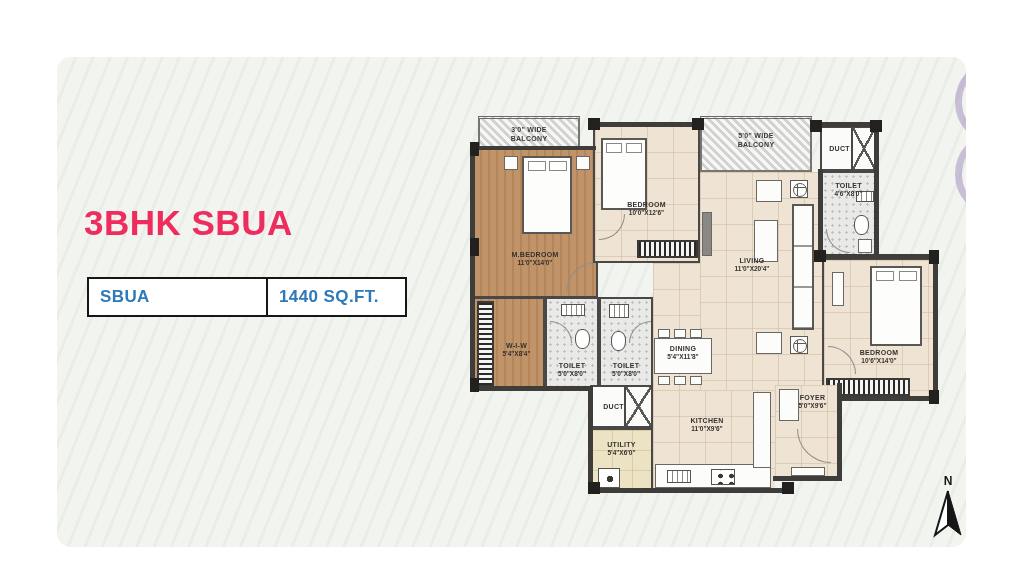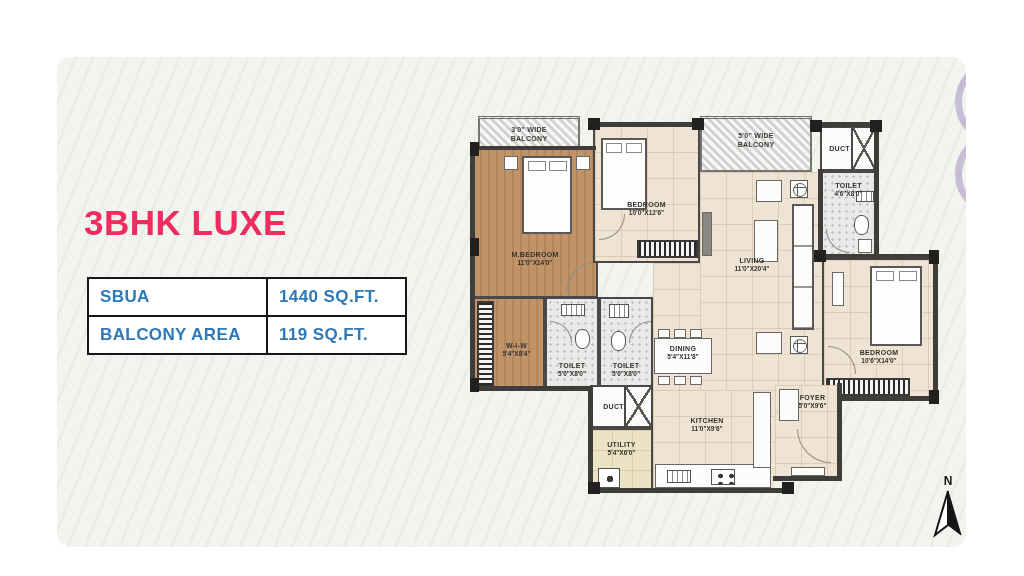--- a/index.html
+++ b/index.html
@@ -86,31 +86,27 @@
   .compass .n{font-size:12px;font-weight:700;color:#161616;line-height:1;}
 </style>
 </head>
 <body>
 
 <div class="panel">
 
   <div class="ring ring1"></div>
   <div class="ring ring2"></div>
 
-  <div class="title">3BHK LUXE</div>
+  <div class="title">3BHK SBUA</div>
 
   <table class="area-table">
     <tbody>
         <tr>
       <td class="lbl">SBUA</td>
       <td class="val">1440 SQ.FT.</td>
-    </tr>
-    <tr>
-      <td class="lbl">BALCONY AREA</td>
-      <td class="val">119 SQ.FT.</td>
     </tr>
   </tbody>
     </table>
 
   <div class="plan">
 
     <div class="room beige open" style="left:183px;top:153px;width:169px;height:160px;"></div>
 
     <div class="room balc" style="left:8px;top:6px;width:102px;height:34px;">
       <div class="balclabel">3'0" WIDE BALCONY</div>

